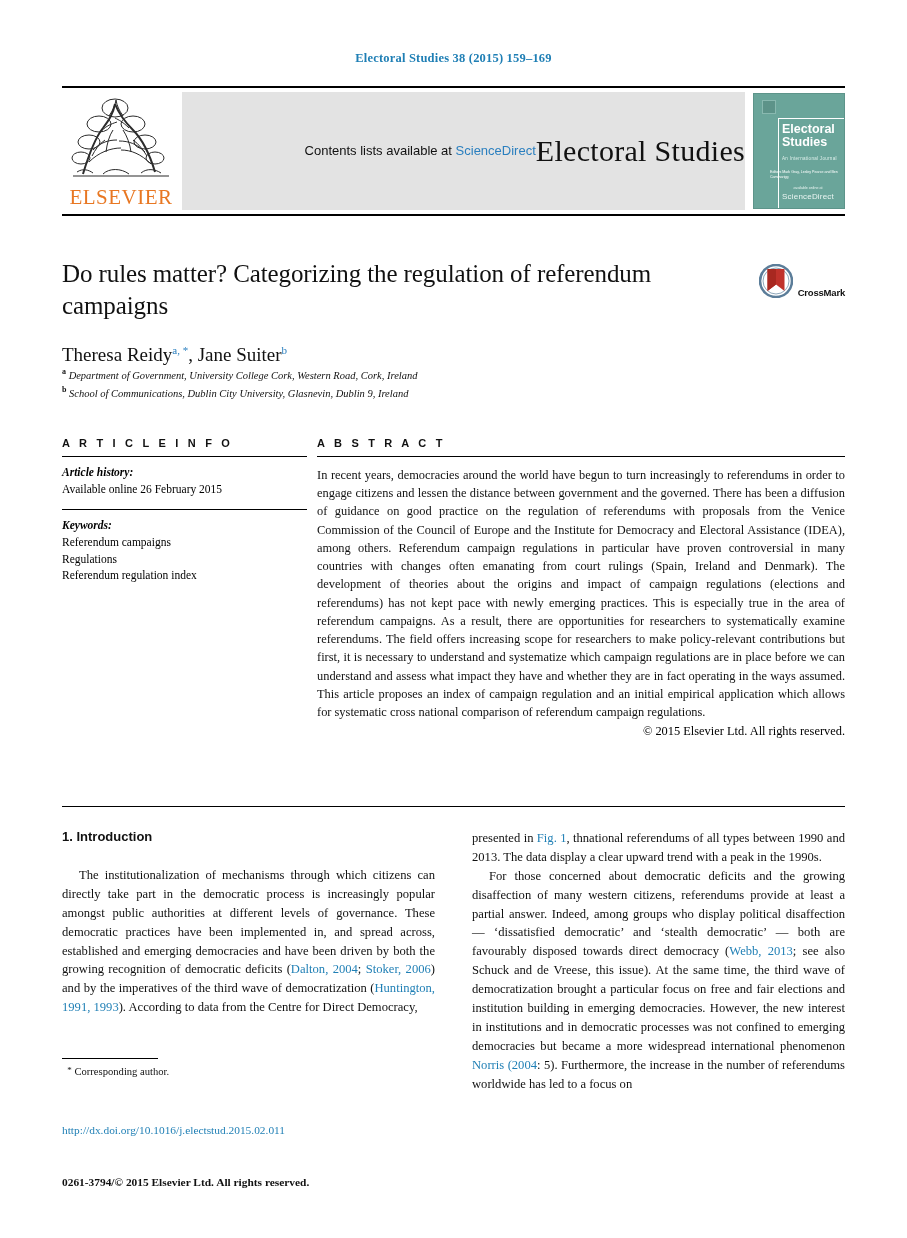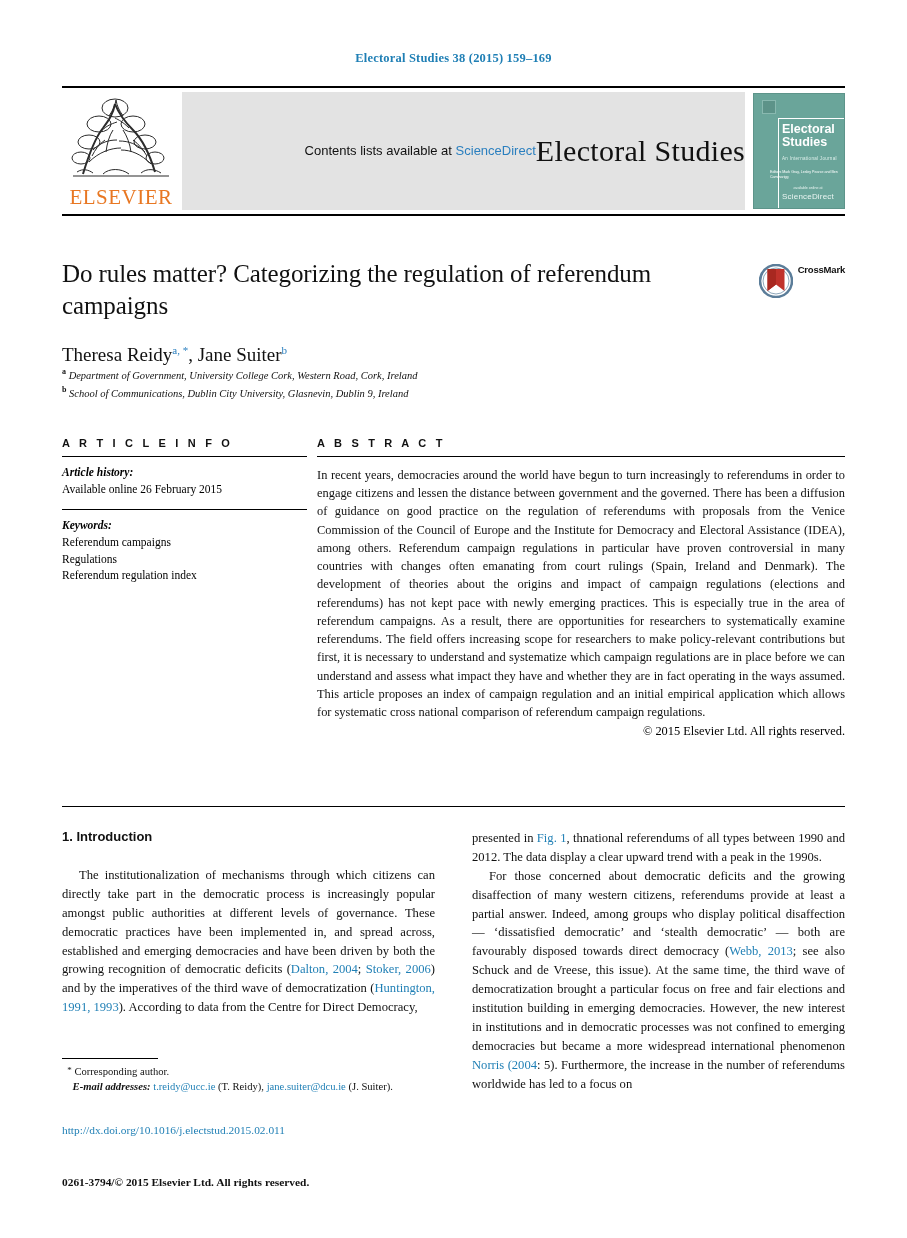--- a/index.html
+++ b/index.html
@@ -183,21 +183,21 @@
     color: #111;
     margin: 0;
     width: 680px;
     letter-spacing: -.1px;
   }
   .crossmark {
     position: absolute;
     right: 0;
     top: 6px;
     display: flex;
-    align-items: flex-start;
+    align-items: flex-end;
     gap: 5px;
   }
   .crossmark-label {
     font-family: "Liberation Sans", sans-serif;
     font-size: 9.5px;
     font-weight: bold;
     color: #111;
     letter-spacing: -.2px;
   }
   .authors {
@@ -434,30 +434,29 @@
   </div>
 
   <div class="body-wrap">
 
     <div class="bcol left">
       <h2 class="h2">1. Introduction</h2>
       <p class="para"><span>The institutionalization of mechanisms through which citizens can directly take part in the democratic process is increasingly popular amongst public authorities at different levels of governance. These democratic practices have been implemented in, and spread across, established and emerging democracies and have been driven by both the growing recognition of democratic deficits (</span><span class="ref">Dalton, 2004</span><span>; </span><span class="ref">Stoker, 2006</span><span>) and by the imperatives of the third wave of democratization (</span><span class="ref">Huntington, 1991, 1993</span><span>). According to data from the Centre for Direct Democracy,</span></p>
     </div>
 
     <div class="bcol right">
-      <p class="para noindent"><span>presented in </span><span class="ref">Fig. 1</span><span>, thnational referendums of all types between 1990 and 2012. The data display a clear upward trend with a peak in the 1990s.</span></p>
+      <p class="para noindent"><span>presented in </span><span class="ref">Fig. 1</span><span>, thnational referendums of all types between 1990 and 2013. The data display a clear upward trend with a peak in the 1990s.</span></p>
       <p class="para"><span>For those concerned about democratic deficits and the growing disaffection of many western citizens, referendums provide at least a partial answer. Indeed, among groups who display political disaffection — ‘dissatisfied democratic’ and ‘stealth democratic’ — both are favourably disposed towards direct democracy (</span><span class="ref">Webb, 2013</span><span>; see also Schuck and de Vreese, this issue). At the same time, the third wave of democratization brought a particular focus on free and fair elections and institution building in emerging democracies. However, the new interest in institutions and in democratic processes was not confined to emerging democracies but became a more widespread international phenomenon </span><span class="ref">Norris (2004</span><span>: 5). Furthermore, the increase in the number of referendums worldwide has led to a focus on</span></p>
     </div>
 
   </div>
 
   <div class="footnote">
     <div class="fn-rule"></div>
     <div>&nbsp;&nbsp;<span class="star">*</span> <span>Corresponding author.</span></div>
-    <div>&nbsp;&nbsp;&nbsp;&nbsp;<span class="em">E-mail addresses:</span> <span class="ref">t.reidy@ucc.ie</span><span> (T. Reidy), </span><span class="ref">jane.suiter@dcu.ie</span><span> (J. Suiter).</span></div>
   </div>
 
   <div class="bottom">
     <div class="doi">http://dx.doi.org/10.1016/j.electstud.2015.02.011</div>
     <div class="issn">0261-3794/© 2015 Elsevier Ltd. All rights reserved.</div>
   </div>
 
 </div>
 
 </body></html>

